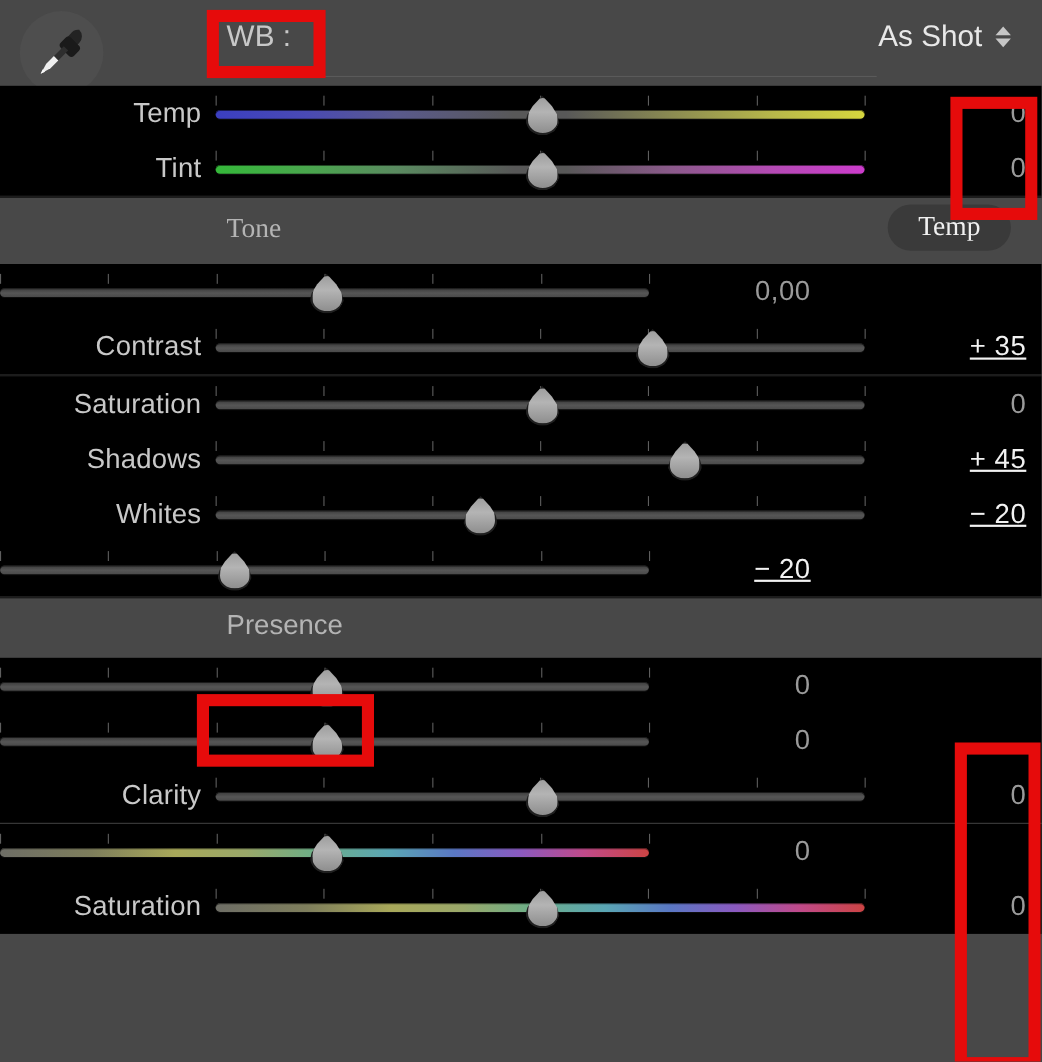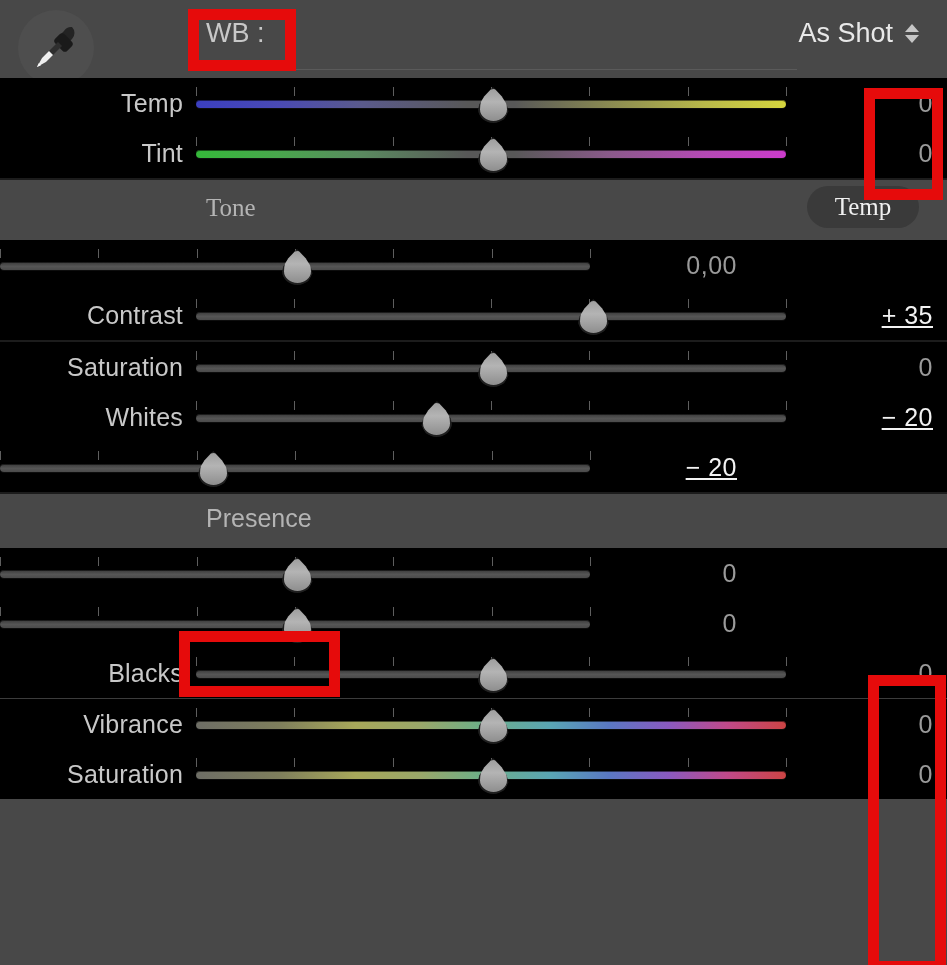--- a/index.html
+++ b/index.html
@@ -354,20 +354,37 @@
               <i style="left: 66.6667%;"></i>
               <i style="left: 83.3333%;"></i>
               <i style="left: 100%;"></i>
             </div>
             <div class="track"></div>
             <div class="handle" style="left: 50%;"></div>
           </div>
           <div class="value zero">0</div>
         </div>
         <div class="row">
+          <div class="row-label">Shadows</div>
+          <div class="slider">
+            <div class="ticks">
+              <i style="left: 0%;"></i>
+              <i style="left: 16.6667%;"></i>
+              <i style="left: 33.3333%;"></i>
+              <i style="left: 50%;"></i>
+              <i style="left: 66.6667%;"></i>
+              <i style="left: 83.3333%;"></i>
+              <i style="left: 100%;"></i>
+            </div>
+            <div class="track"></div>
+            <div class="handle" style="left: 72%;"></div>
+          </div>
+          <div class="value set">+ 45</div>
+        </div>
+        <div class="row">
           <div class="row-label">Whites</div>
           <div class="slider">
             <div class="ticks">
               <i style="left: 0%;"></i>
               <i style="left: 16.6667%;"></i>
               <i style="left: 33.3333%;"></i>
               <i style="left: 50%;"></i>
               <i style="left: 66.6667%;"></i>
               <i style="left: 83.3333%;"></i>
               <i style="left: 100%;"></i>
@@ -430,21 +447,21 @@
               <i style="left: 66.6667%;"></i>
               <i style="left: 83.3333%;"></i>
               <i style="left: 100%;"></i>
             </div>
             <div class="track"></div>
             <div class="handle" style="left: 50%;"></div>
           </div>
           <div class="value zero">0</div>
         </div>
         <div class="row">
-          <div class="row-label">Blacks</div>
+          <div class="row-label">Clarity</div>
           <div class="slider">
             <div class="ticks">
               <i style="left: 0%;"></i>
               <i style="left: 16.6667%;"></i>
               <i style="left: 33.3333%;"></i>
               <i style="left: 50%;"></i>
               <i style="left: 66.6667%;"></i>
               <i style="left: 83.3333%;"></i>
               <i style="left: 100%;"></i>
             </div>
@@ -454,21 +471,20 @@
           <div class="value zero">0</div>
         </div>
       </div>
   </div>
 
   <div class="divider-soft"></div>
 
   <div class="section">
     <div id="color-rows">
         <div class="row">
-          <div class="row-label">Vibrance</div>
           <div class="slider">
             <div class="ticks">
               <i style="left: 0%;"></i>
               <i style="left: 16.6667%;"></i>
               <i style="left: 33.3333%;"></i>
               <i style="left: 50%;"></i>
               <i style="left: 66.6667%;"></i>
               <i style="left: 83.3333%;"></i>
               <i style="left: 100%;"></i>
             </div>

